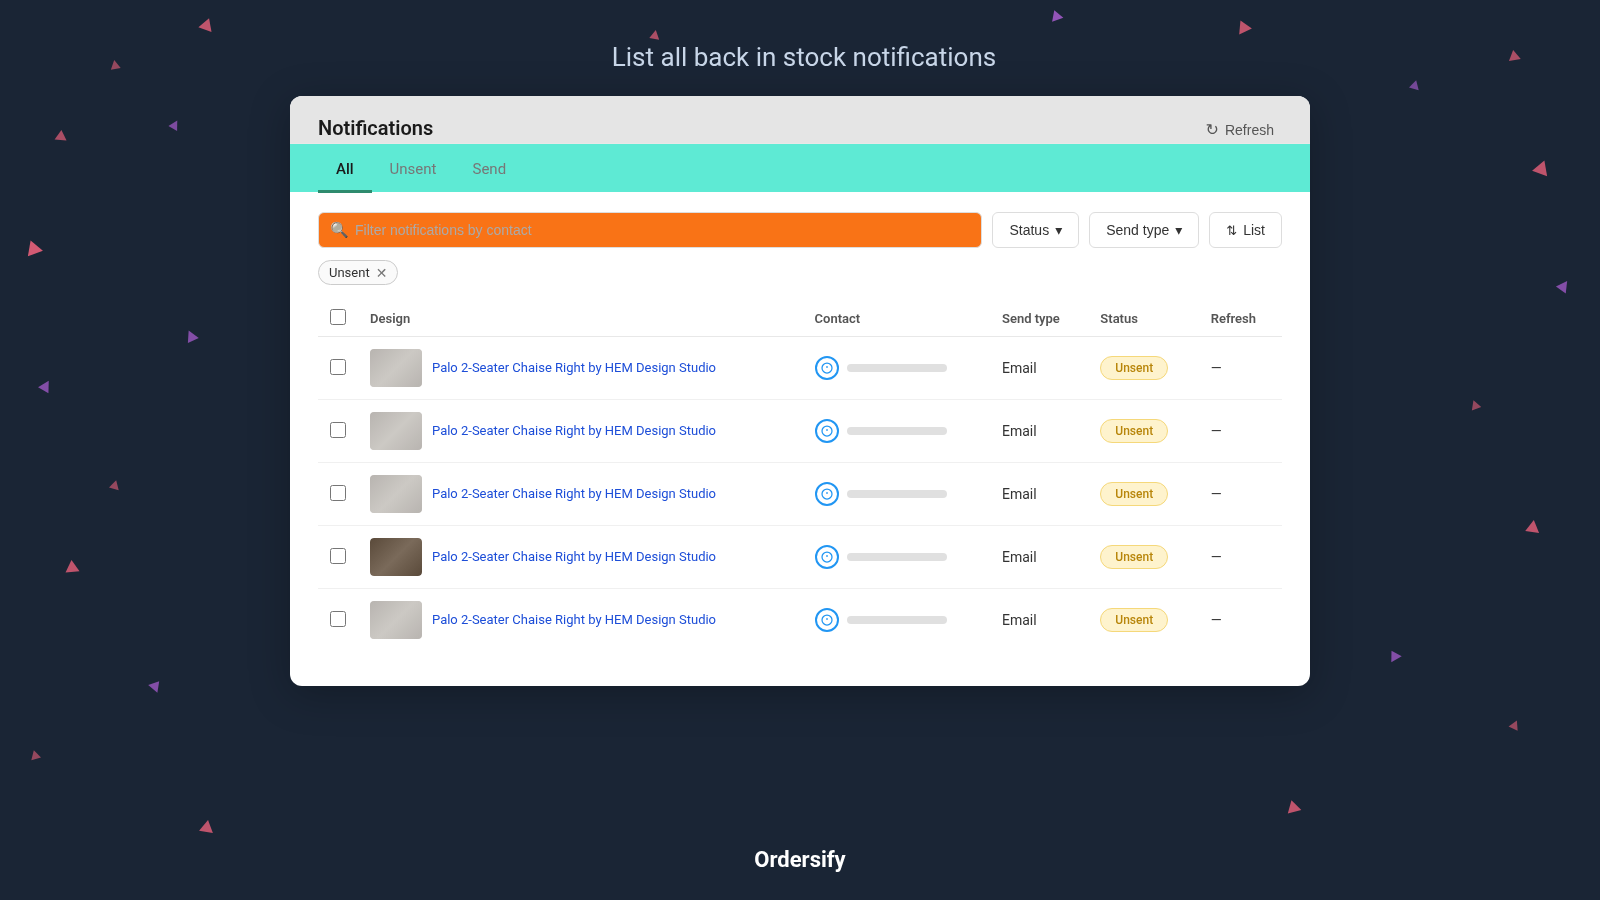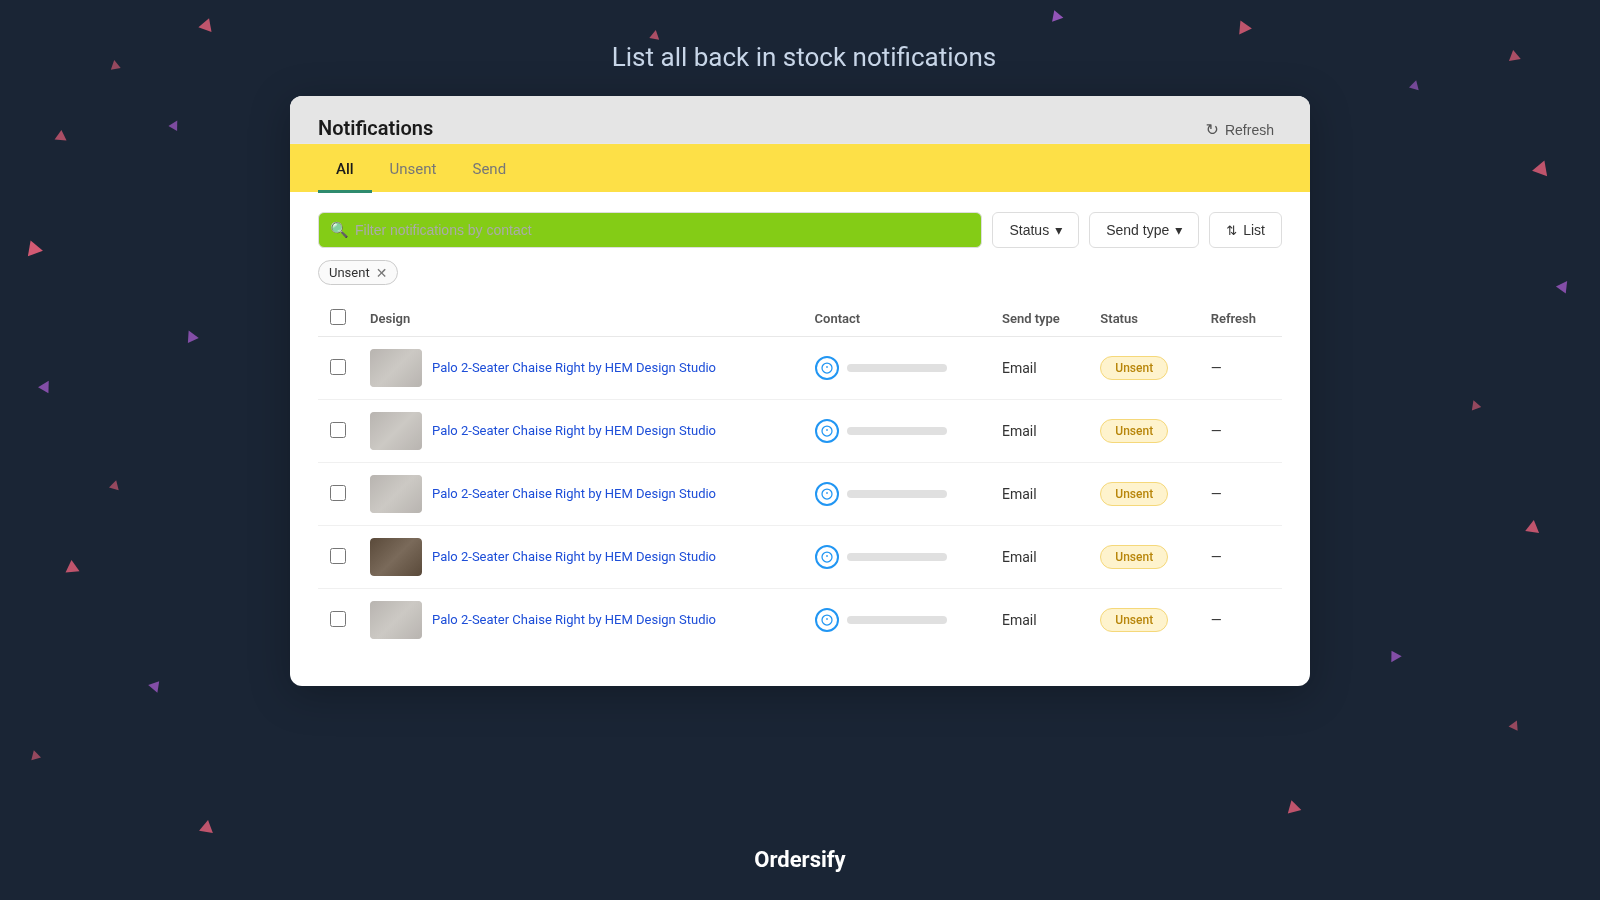--- a/index.html
+++ b/index.html
@@ -90,21 +90,21 @@
       border: none;
       padding: 4px 8px;
       border-radius: 4px;
     }
 
     
     .tabs {
       display: flex;
       gap: 0;
       padding: 0 28px;
-      background: #fde047;
+      background: #5eead4;
       margin-top: 0;
     }
 
     .tab {
       padding: 16px 18px 12px 18px;
       font-size: 15px;
       color: #777;
       cursor: pointer;
       border-bottom: 3px solid transparent;
       margin-bottom: -1px;
@@ -145,21 +145,21 @@
       font-size: 15px;
     }
 
     .search-input {
       width: 100%;
       padding: 9px 12px 9px 36px;
       border: 1px solid #ddd;
       border-radius: 6px;
       font-size: 14px;
       color: #333;
-      background: #84cc16;
+      background: #f97316;
       outline: none;
     }
 
     .search-input::placeholder { color: #aaa; }
 
     .filter-btn {
       display: flex;
       align-items: center;
       gap: 6px;
       padding: 9px 16px;

